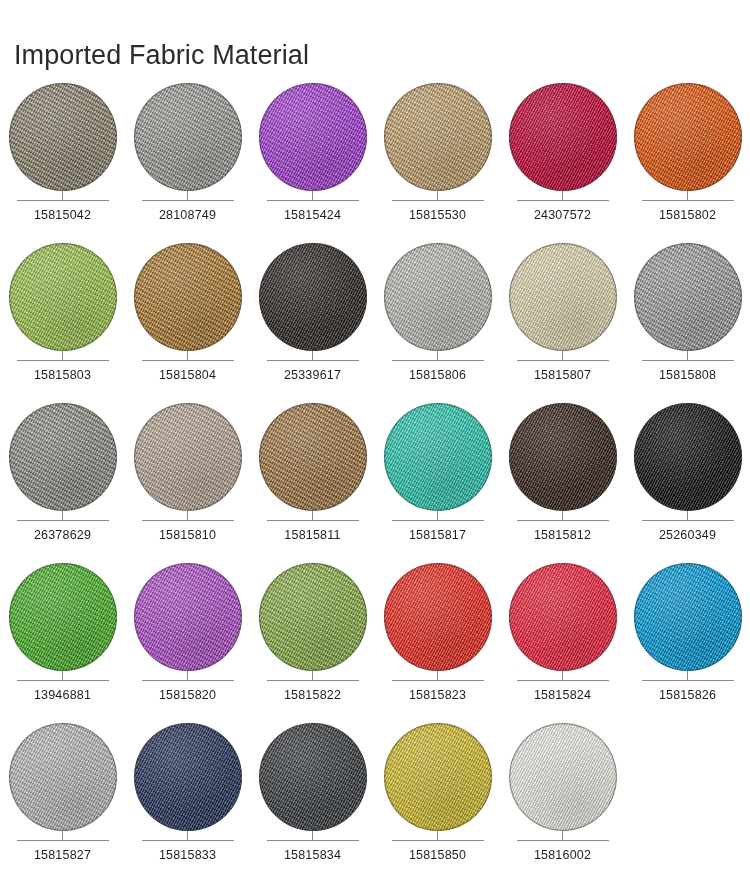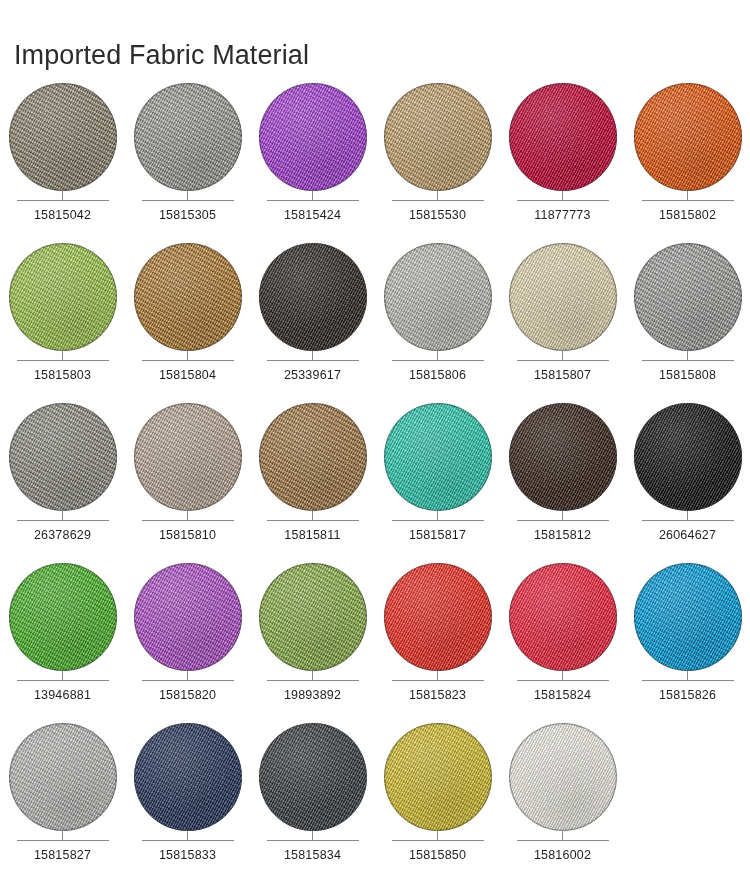--- a/index.html
+++ b/index.html
@@ -169,21 +169,21 @@
         <div class="swatch-rule"></div>
         <div class="swatch-code">15815042</div>
       </div>
       <div class="swatch-cell">
         <div class="swatch-disc-wrap">
           <div class="swatch-disc" style="background-color: rgb(154, 154, 150);"></div>
           <div class="swatch-rim"></div>
         </div>
         <div class="swatch-tick"></div>
         <div class="swatch-rule"></div>
-        <div class="swatch-code">15815305</div>
+        <div class="swatch-code">28108749</div>
       </div>
       <div class="swatch-cell">
         <div class="swatch-disc-wrap">
           <div class="swatch-disc" style="background-color: rgb(163, 69, 207);"></div>
           <div class="swatch-rim"></div>
         </div>
         <div class="swatch-tick"></div>
         <div class="swatch-rule"></div>
         <div class="swatch-code">15815424</div>
       </div>
@@ -196,21 +196,21 @@
         <div class="swatch-rule"></div>
         <div class="swatch-code">15815530</div>
       </div>
       <div class="swatch-cell">
         <div class="swatch-disc-wrap">
           <div class="swatch-disc" style="background-color: rgb(191, 15, 60);"></div>
           <div class="swatch-rim"></div>
         </div>
         <div class="swatch-tick"></div>
         <div class="swatch-rule"></div>
-        <div class="swatch-code">11877773</div>
+        <div class="swatch-code">24307572</div>
       </div>
       <div class="swatch-cell">
         <div class="swatch-disc-wrap">
           <div class="swatch-disc" style="background-color: rgb(223, 90, 24);"></div>
           <div class="swatch-rim"></div>
         </div>
         <div class="swatch-tick"></div>
         <div class="swatch-rule"></div>
         <div class="swatch-code">15815802</div>
       </div>
@@ -313,21 +313,21 @@
         <div class="swatch-rule"></div>
         <div class="swatch-code">15815812</div>
       </div>
       <div class="swatch-cell">
         <div class="swatch-disc-wrap">
           <div class="swatch-disc" style="background-color: rgb(26, 26, 26);"></div>
           <div class="swatch-rim"></div>
         </div>
         <div class="swatch-tick"></div>
         <div class="swatch-rule"></div>
-        <div class="swatch-code">26064627</div>
+        <div class="swatch-code">25260349</div>
       </div>
       <div class="swatch-cell">
         <div class="swatch-disc-wrap">
           <div class="swatch-disc" style="background-color: rgb(79, 176, 51);"></div>
           <div class="swatch-rim"></div>
         </div>
         <div class="swatch-tick"></div>
         <div class="swatch-rule"></div>
         <div class="swatch-code">13946881</div>
       </div>
@@ -340,21 +340,21 @@
         <div class="swatch-rule"></div>
         <div class="swatch-code">15815820</div>
       </div>
       <div class="swatch-cell">
         <div class="swatch-disc-wrap">
           <div class="swatch-disc" style="background-color: rgb(138, 173, 80);"></div>
           <div class="swatch-rim"></div>
         </div>
         <div class="swatch-tick"></div>
         <div class="swatch-rule"></div>
-        <div class="swatch-code">19893892</div>
+        <div class="swatch-code">15815822</div>
       </div>
       <div class="swatch-cell">
         <div class="swatch-disc-wrap">
           <div class="swatch-disc" style="background-color: rgb(232, 52, 42);"></div>
           <div class="swatch-rim"></div>
         </div>
         <div class="swatch-tick"></div>
         <div class="swatch-rule"></div>
         <div class="swatch-code">15815823</div>
       </div>

